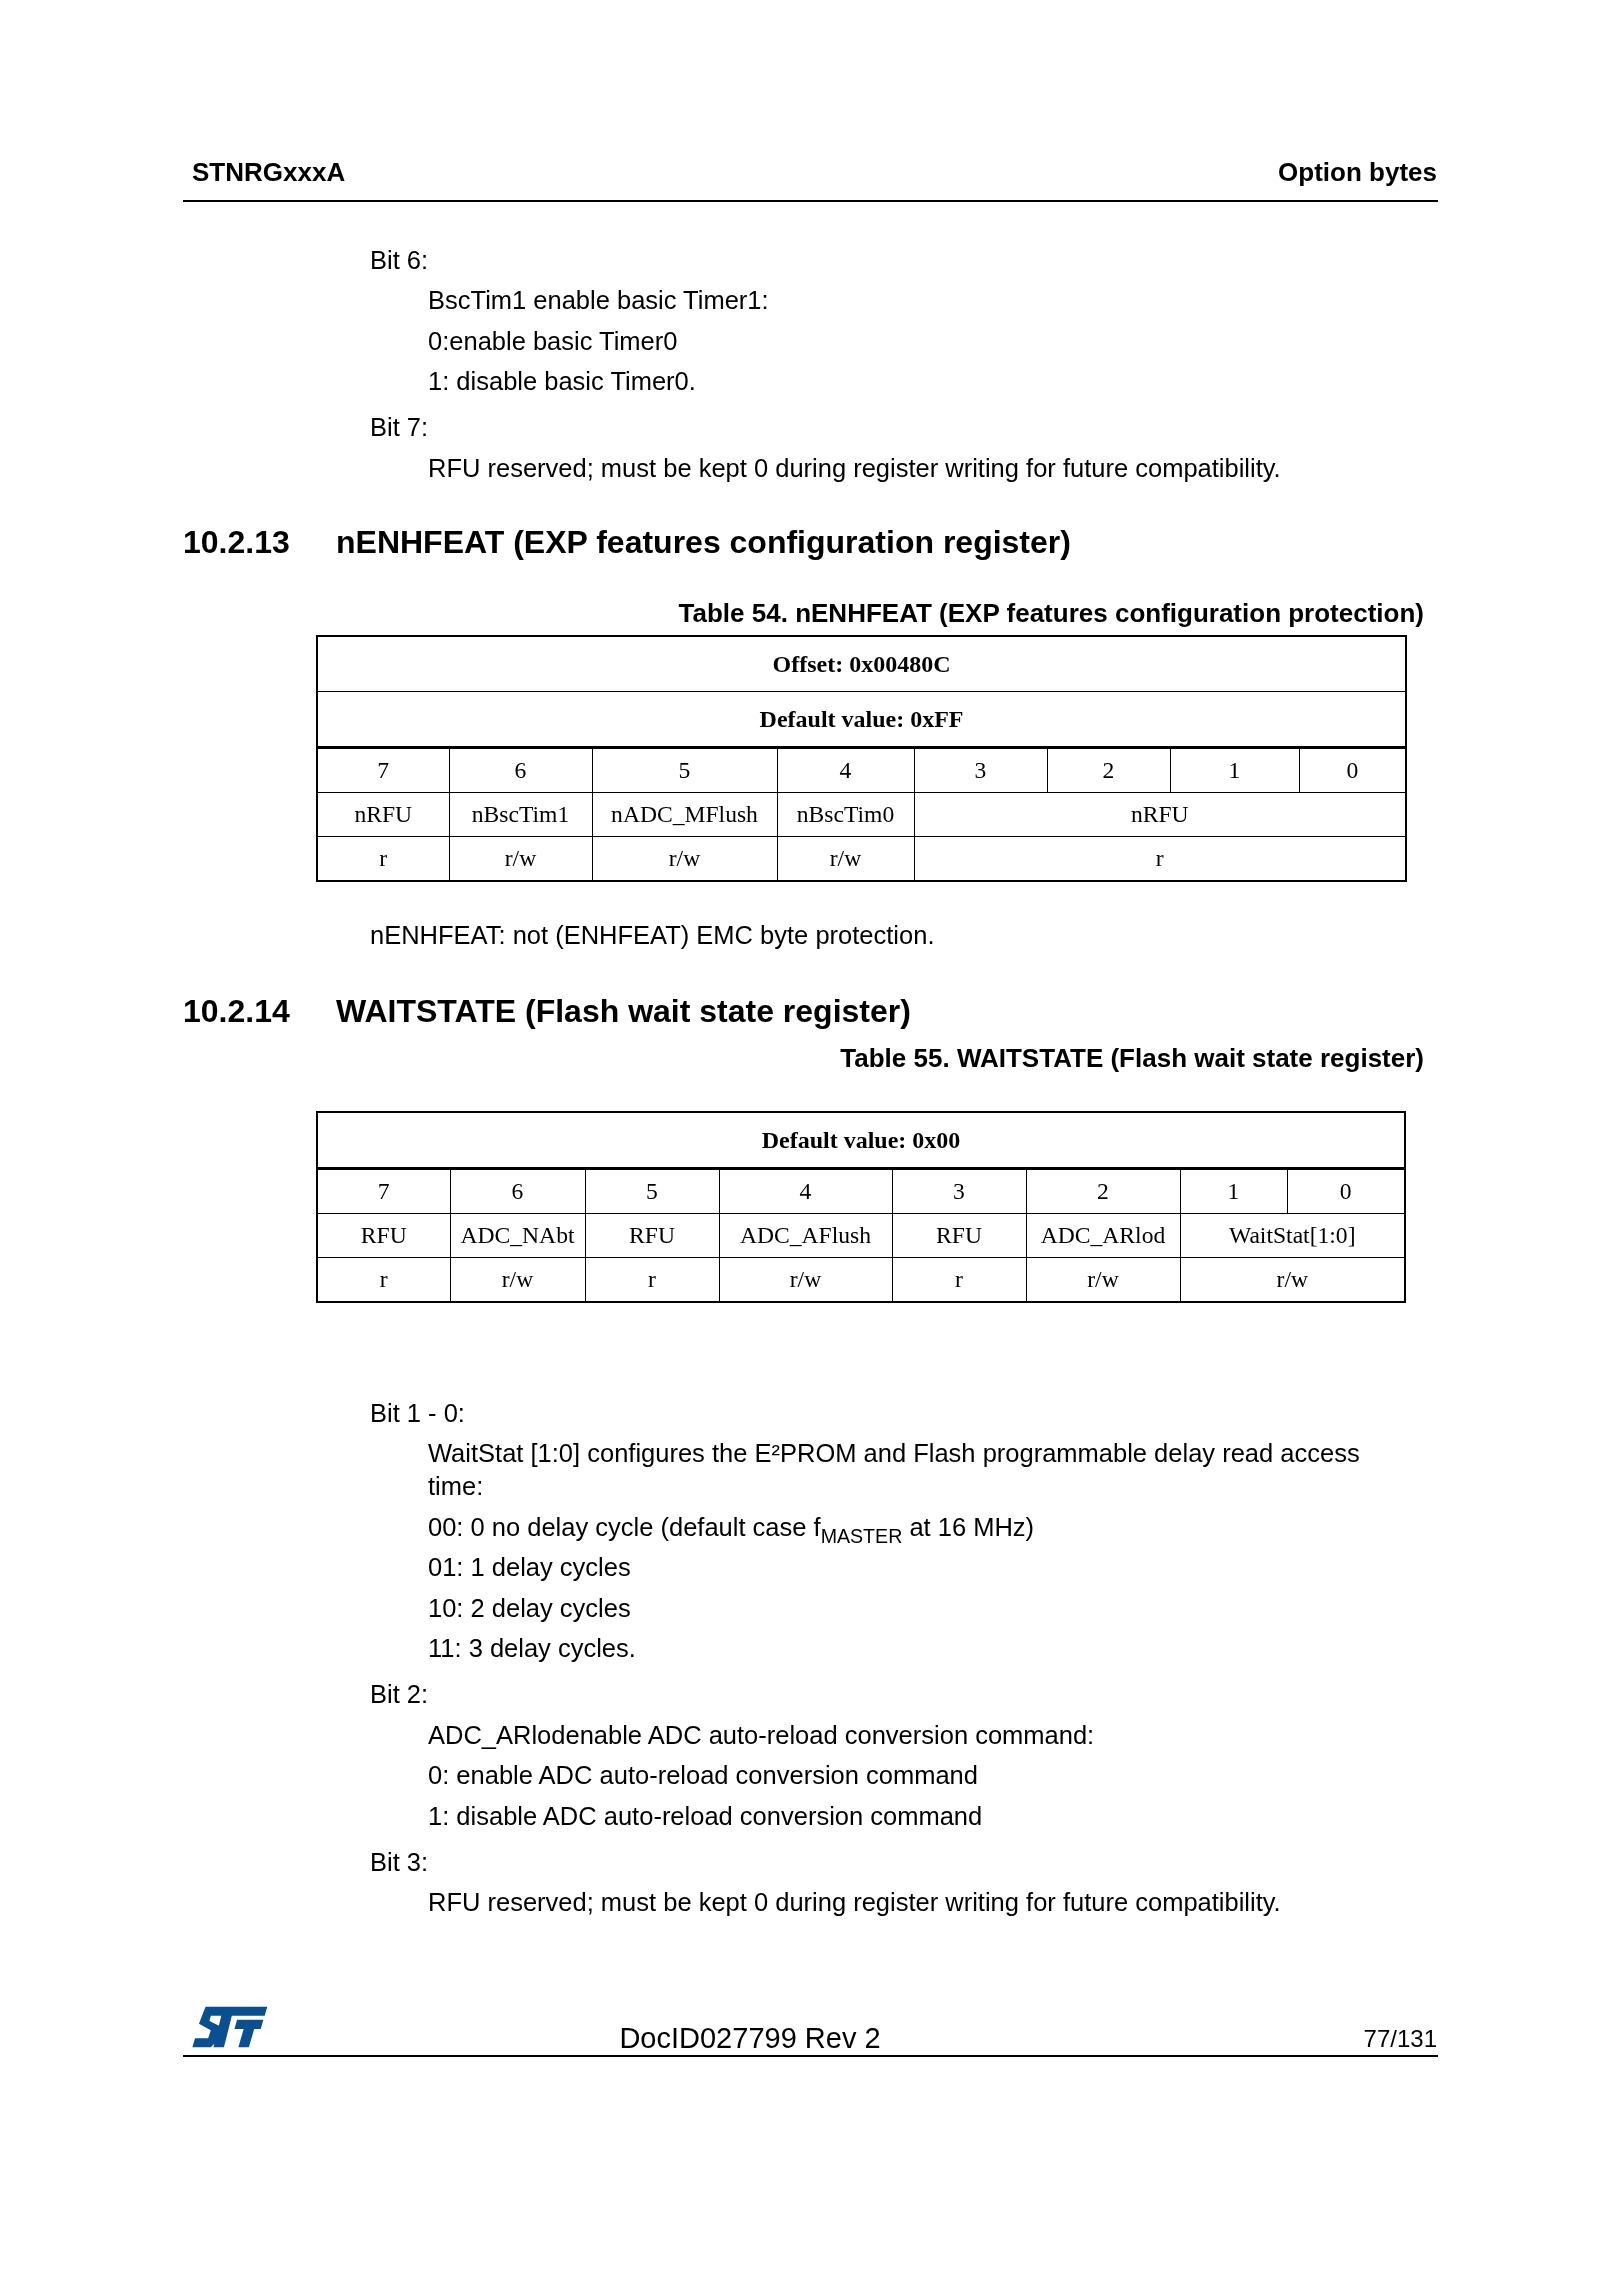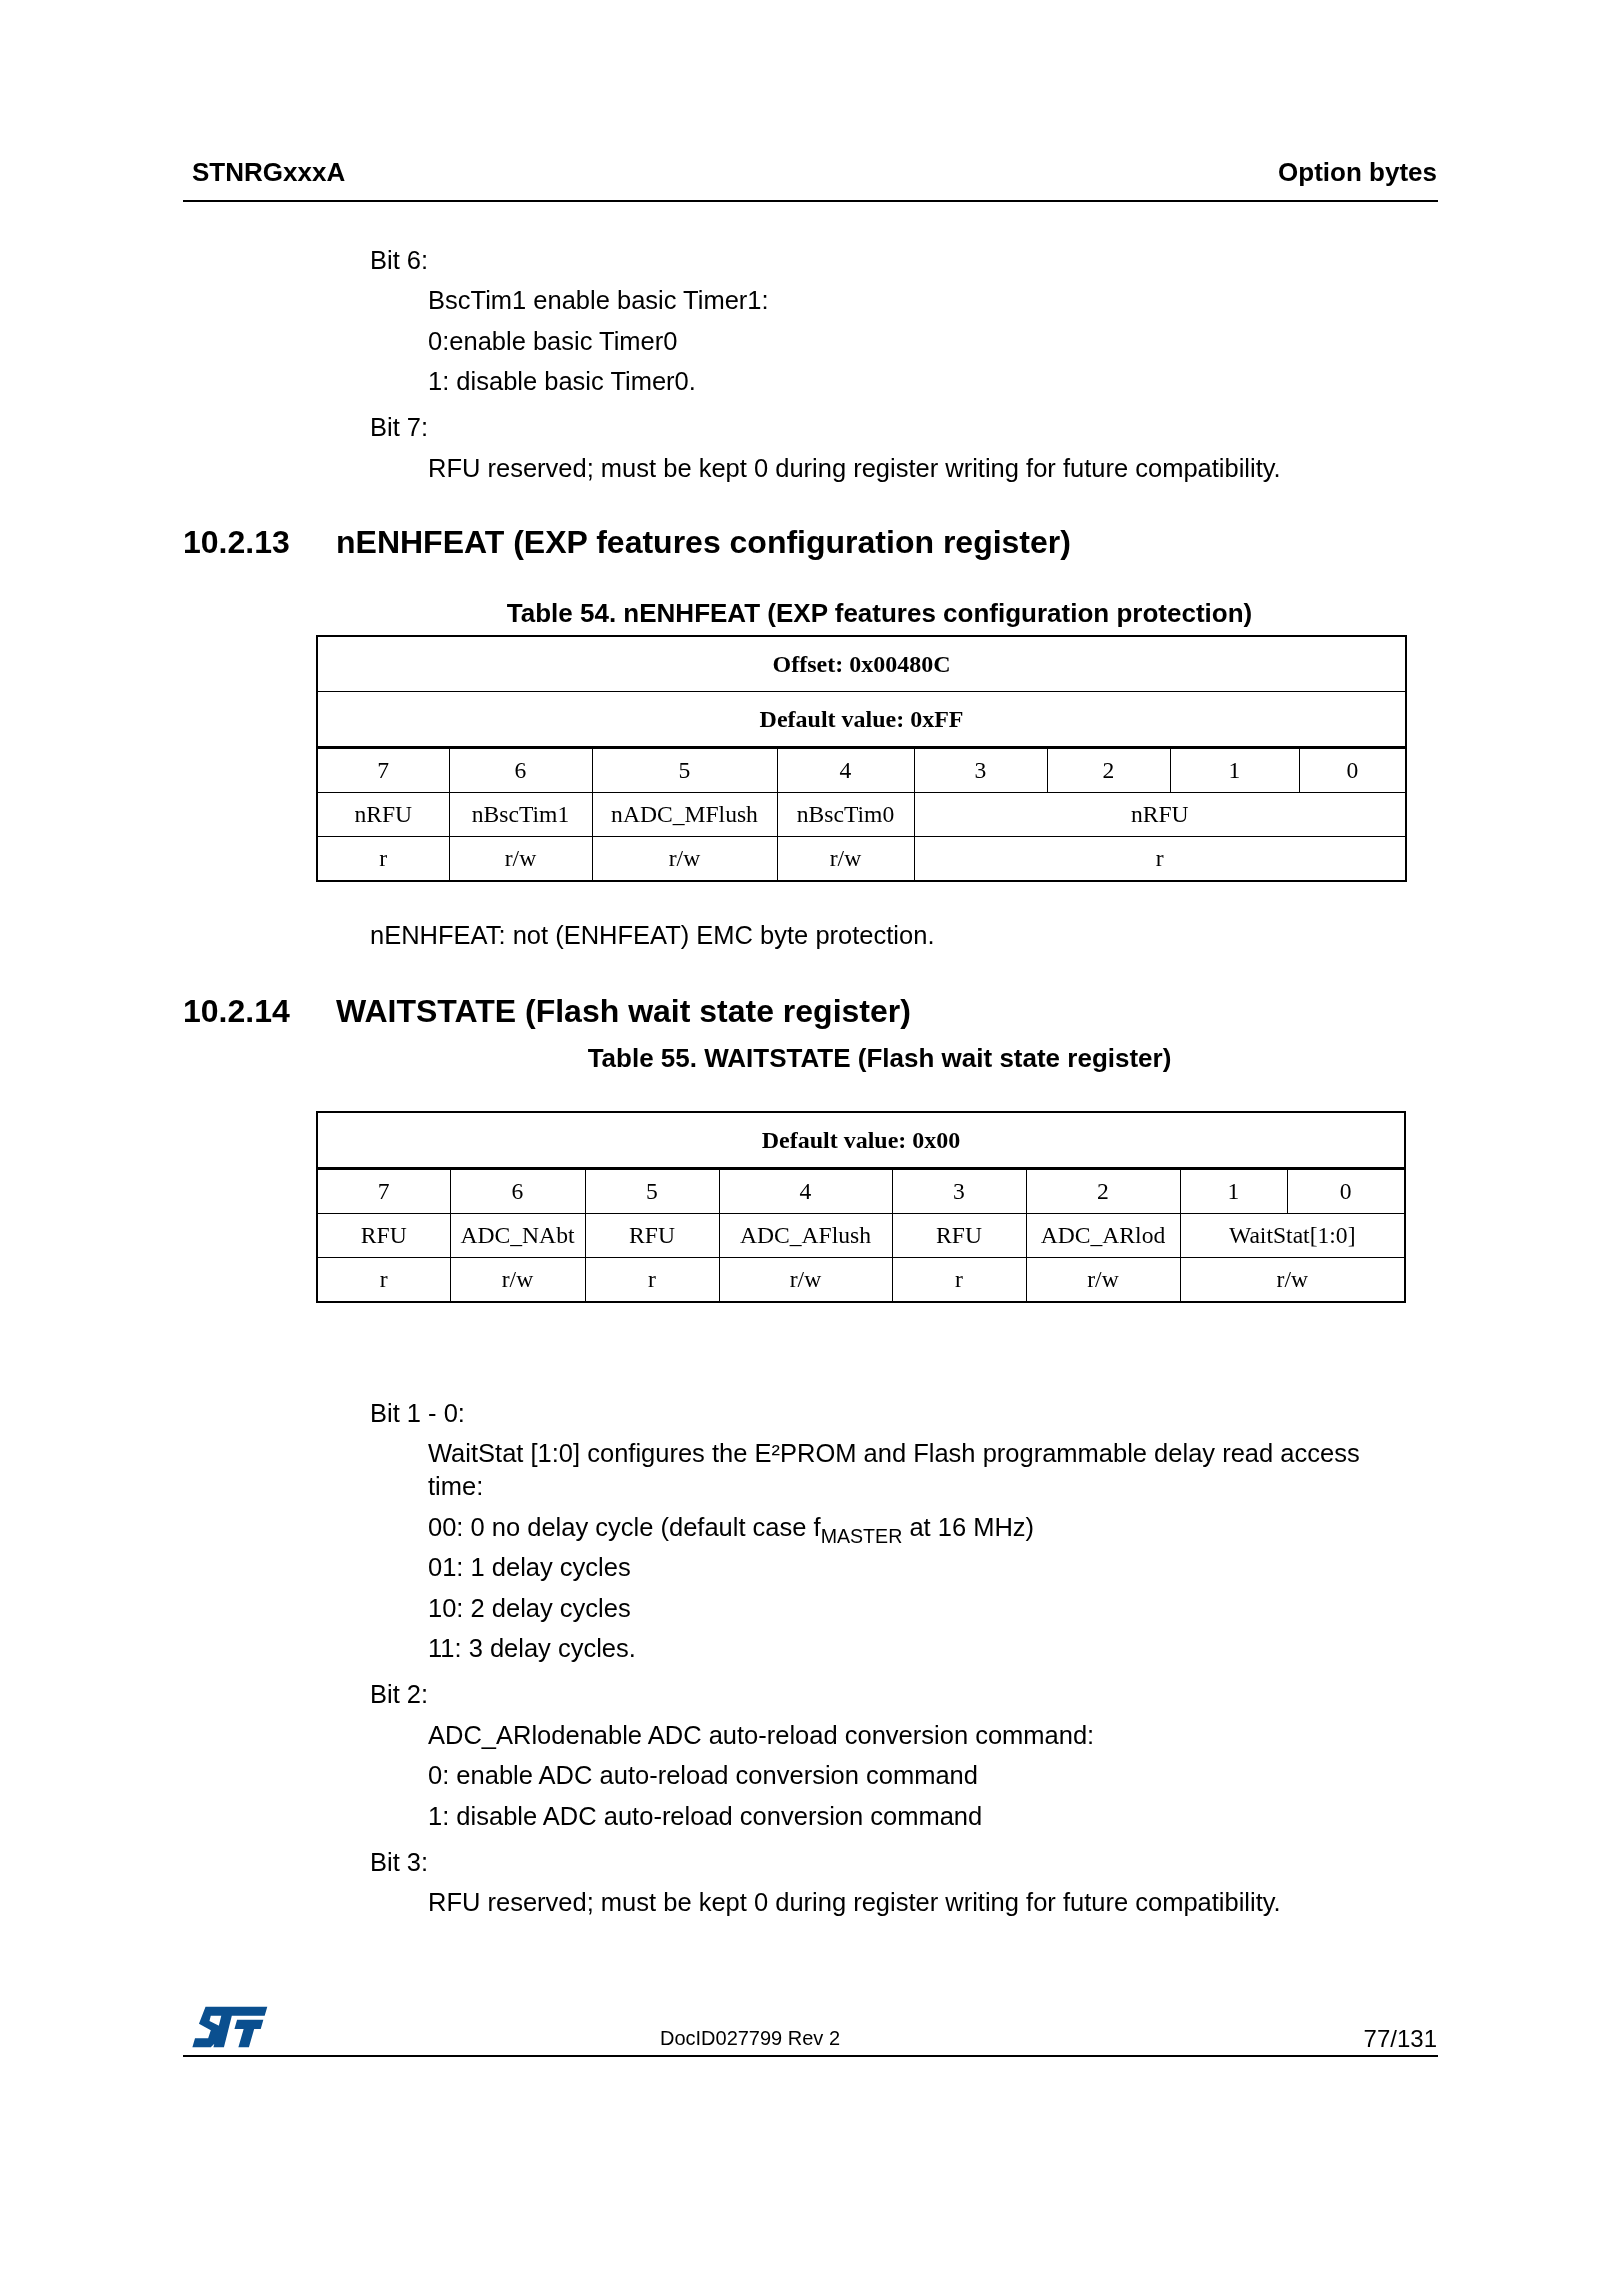--- a/index.html
+++ b/index.html
@@ -19,42 +19,42 @@
   .p { font-size: 25.5px; line-height: 31px; white-space: nowrap; margin-left: 34px; }
   .lbl { left: 336px; }
   .ind { left: 394px; }
 
   
   .sec-num, .sec-title { font-size: 32px; font-weight: bold; line-height: 39px; white-space: nowrap; }
   .sec-num { left: 183px; }
   .sec-title { left: 336px; }
 
   
-  .caption { left: 335px; width: 1089px; text-align: center; font-size: 26px; font-weight: bold; line-height: 31px; }
+  .caption { left: 335px; width: 1089px; text-align: right; font-size: 26px; font-weight: bold; line-height: 31px; }
 
   
   table.reg {
     position: absolute; left: 316px; width: 1089px; border-collapse: collapse;
     table-layout: fixed; font-family: Liberation Serif, serif;
   }
   table.reg td {
     border: 1.3px solid #000; text-align: center; vertical-align: middle;
     font-size: 23.6px; padding: 0; white-space: nowrap; overflow: hidden;
   }
   table.reg tr.hd td { font-weight: bold; height: 54px; font-size: 24px; }
   table.reg tr.bits td { height: 43px; border-top: 3.9px solid #000; }
   table.reg tr.fld td, table.reg tr.acc td { height: 43px; }
   table.reg { border: 2px solid #000; }
   table.reg tr.hd:first-child td { border-top: 2px solid #000; }
 
   sub.s { font-size: 19.6px; vertical-align: -6.5px; line-height: 0; }
 
   
   .foot-rule { left: 183px; width: 1255px; top: 2055px; height: 0; border-top: 2px solid #000; }
-  .foot-doc { left: 0; width: 1500px; text-align: center; top: 2024px; font-size: 20px; line-height: 29px; }
+  .foot-doc { left: 0; width: 1500px; text-align: center; top: 2024px; font-size: 29px; line-height: 29px; }
   .foot-page { right: 185px; top: 2024px; font-size: 24px; line-height: 29px; }
   .logo { left: 191px; top: 2004px; width: 79px; height: 46px; }
 </style>
 </head>
 <body>
 
 <div class="abs hdr-left">STNRGxxxA</div>
 <div class="abs hdr-right">Option bytes</div>
 <div class="abs hdr-rule"></div>
 

